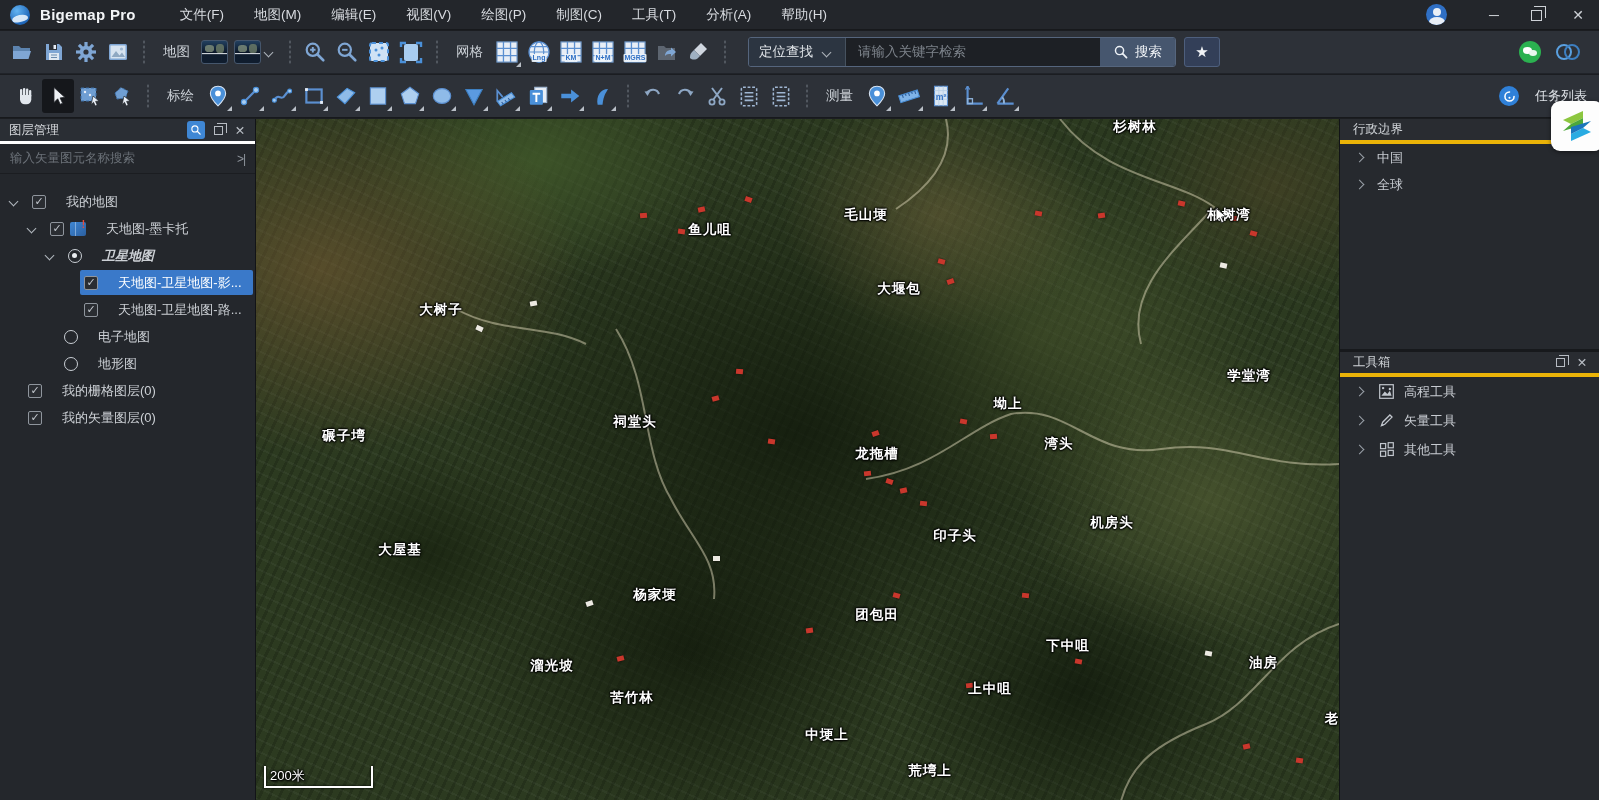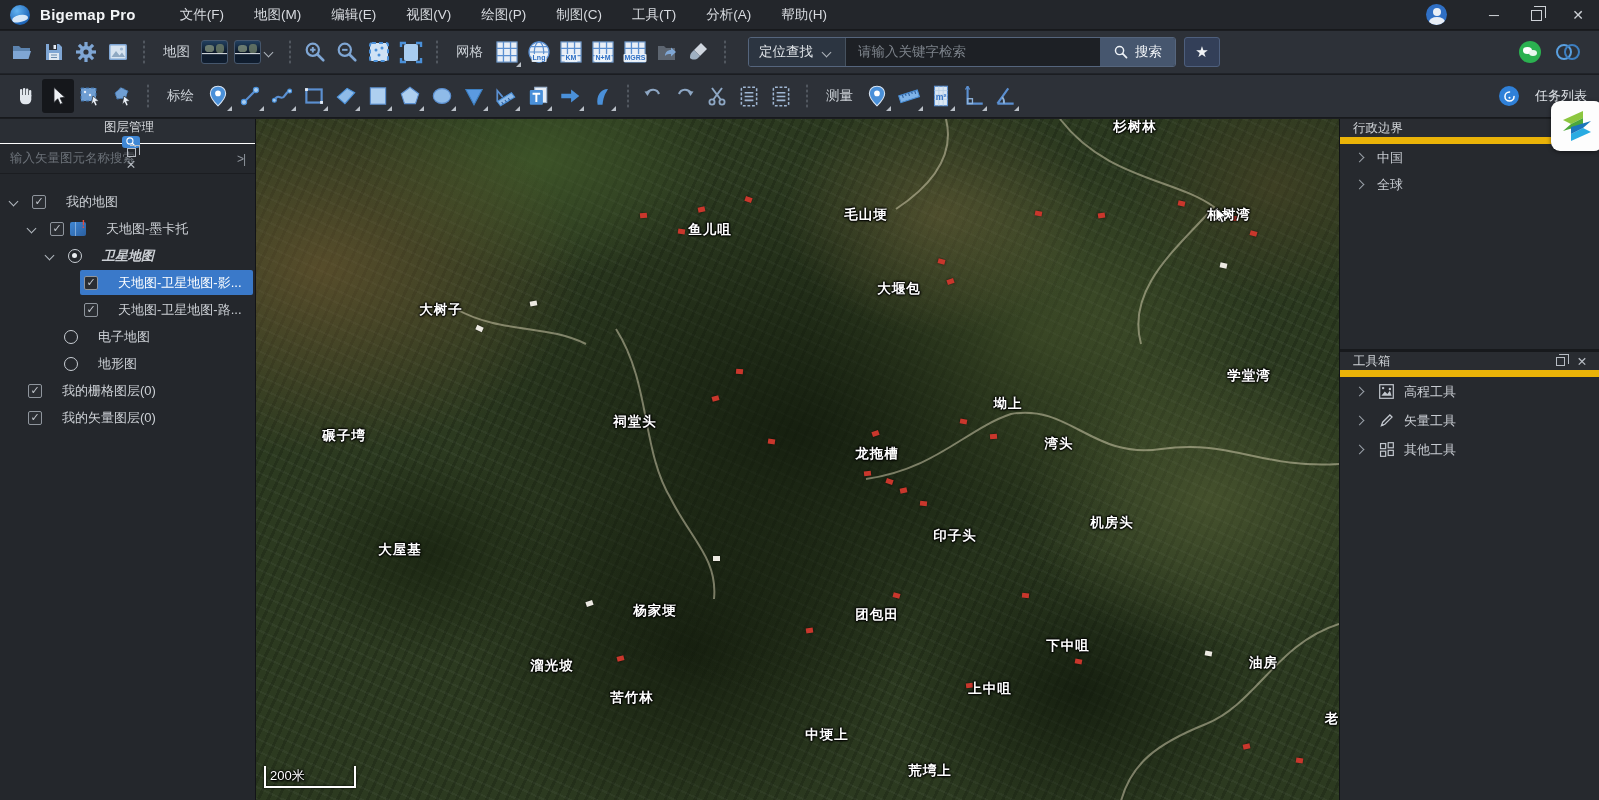--- a/index.html
+++ b/index.html
@@ -67,21 +67,21 @@
   
   .task-cluster { margin-left:auto; display:flex; align-items:center; gap:16px; padding-right:12px; color:#dfe3e8; }
   .task-ic { width:20px; height:20px; border-radius:50%; background:#2f80d8; display:flex; align-items:center; justify-content:center; }
 
   
   .content { position:absolute; left:0; top:119px; width:1599px; height:681px; }
 
   
   .left-panel { position:absolute; left:0; top:0; width:256px; height:681px; background:#24272c; border-right:1px solid #121417; }
   .panel-header { height:25px; display:flex; align-items:center; padding:0 6px 0 9px; background:#2a2e34;
-            border-bottom:1px solid #ffffff; color:#d4d7db; font-size:12.5px;flex-direction:column; }
+            border-bottom:3px solid #ffffff; color:#d4d7db; font-size:12.5px; }
   .panel-header .ph-title { flex:1; }
   .ph-ic { width:18px; height:18px; display:flex; align-items:center; justify-content:center; margin-left:4px; color:#b7bcc3; }
   .ph-ic.search-active { background:#3f87d4; border-radius:3px; color:#fff; }
   .float-glyph { width:9px; height:9px; border:1.3px solid #b7bcc3; position:relative; }
   .float-glyph::before { content:""; position:absolute; left:2px; top:-4px; width:9px; height:9px;
             border:1.3px solid #b7bcc3; border-left:none; border-bottom:none; }
   .layer-search { height:30px; display:flex; align-items:center; padding:0 10px; border-bottom:1px solid #1b1d21; color:#6b7178; }
   .layer-search .ls-ph { flex:1; font-size:12.5px; }
   .layer-search .ls-ic { color:#8f959d; font-size:12px; letter-spacing:-1px; }
   .layer-tree { padding-top:14px; }
@@ -118,31 +118,31 @@
       radial-gradient(ellipse 240px 190px at 94% 10%, rgba(80,70,40,.5), transparent 60%),
       radial-gradient(ellipse 200px 160px at 16% 64%, rgba(22,32,14,.7), transparent 65%),
       repeating-linear-gradient(115deg, rgba(0,0,0,.16) 0 3px, transparent 3px 9px),
       repeating-linear-gradient(25deg, rgba(255,255,255,.035) 0 2px, transparent 2px 11px);
   }
   .roads-overlay { position:absolute; left:0; top:0; }
   .map-label { position:absolute; transform:translate(-50%,-50%); color:#fff; font-size:13.5px; font-weight:bold;
       white-space:nowrap; letter-spacing:1px;
       text-shadow:-1px 0 2px #000, 1px 0 2px #000, 0 -1px 2px #000, 0 1px 2px #000; }
   .building { position:absolute; width:7px; height:5px; box-shadow:0 0 2px rgba(0,0,0,.7); }
-  .scale-bar { position:absolute; left:8px; bottom:12px; width:92px; height:22px;
+  .scale-bar { position:absolute; left:8px; bottom:12px; width:109px; height:22px;
       border-left:2px solid #fff; border-right:2px solid #fff; border-bottom:2px solid #fff;
       filter:drop-shadow(0 0 1px #000); }
   .scale-bar .scale-text { position:absolute; left:4px; top:1px; color:#fff; font-size:13px;
       text-shadow:0 0 2px #000, 1px 1px 2px #000; }
   .mouse-cursor { position:absolute; }
 
   
   .right-panel { position:absolute; left:1339px; top:0; width:260px; height:681px; background:#26292e; border-left:1px solid #121417; }
   .rp-header { height:25px; display:flex; align-items:center; padding:0 8px 0 13px;
-      border-bottom:7px solid #eab308; color:#cfd3d7; font-size:12.5px; background:#292c31; }
+      border-bottom:4px solid #eab308; color:#cfd3d7; font-size:12.5px; background:#292c31; }
   .rp-header .ph-title { flex:1; }
   .rp-item { height:27px; display:flex; align-items:center; padding-left:13px; color:#c7cbd1; }
   .rp-chevron { width:14px; height:14px; position:relative; margin-right:10px; flex:none; }
   .rp-chevron::before { content:""; position:absolute; left:3px; top:3px; width:6px; height:6px;
       border-right:1.6px solid #9aa0a8; border-top:1.6px solid #9aa0a8; transform:rotate(45deg); }
   .rp-divider { height:3px; background:#17191c; margin-top:151px; }
   .tb-item { height:29px; display:flex; align-items:center; padding-left:13px; color:#c7cbd1; }
   .tb-item .tool-ic { width:18px; height:18px; margin-right:9px; display:flex; align-items:center; justify-content:center; }
 
   
@@ -671,21 +671,21 @@
         <span class="map-label" style="left: 185px; top: 191px;">大树子</span>
         <span class="map-label" style="left: 993px; top: 257px; text-align: right;">学堂湾</span>
         <span class="map-label" style="left: 88px; top: 317px;">碾子塆</span>
         <span class="map-label" style="left: 379px; top: 303px;">祠堂头</span>
         <span class="map-label" style="left: 752px; top: 285px;">坳上</span>
         <span class="map-label" style="left: 803px; top: 325px;">湾头</span>
         <span class="map-label" style="left: 621px; top: 335px;">龙拖槽</span>
         <span class="map-label" style="left: 856px; top: 404px;">机房头</span>
         <span class="map-label" style="left: 699px; top: 417px;">印子头</span>
         <span class="map-label" style="left: 144px; top: 431px;">大屋基</span>
-        <span class="map-label" style="left: 399px; top: 492px;">杨家埂</span>
+        <span class="map-label" style="left: 399px; top: 476px;">杨家埂</span>
         <span class="map-label" style="left: 621px; top: 496px;">团包田</span>
         <span class="map-label" style="left: 812px; top: 527px;">下中咀</span>
         <span class="map-label" style="left: 988px; top: 544px; padding-left: 39px;">油房</span>
         <span class="map-label" style="left: 296px; top: 547px;">溜光坡</span>
         <span class="map-label" style="left: 376px; top: 579px;">苦竹林</span>
         <span class="map-label" style="left: 734px; top: 570px;">上中咀</span>
         <span class="map-label" style="left: 571px; top: 616px;">中埂上</span>
         <span class="map-label" style="left: 674px; top: 652px;">荒塆上</span>
         <span class="map-label" style="left: 1076px; top: 600px;">老</span>
       </div>

